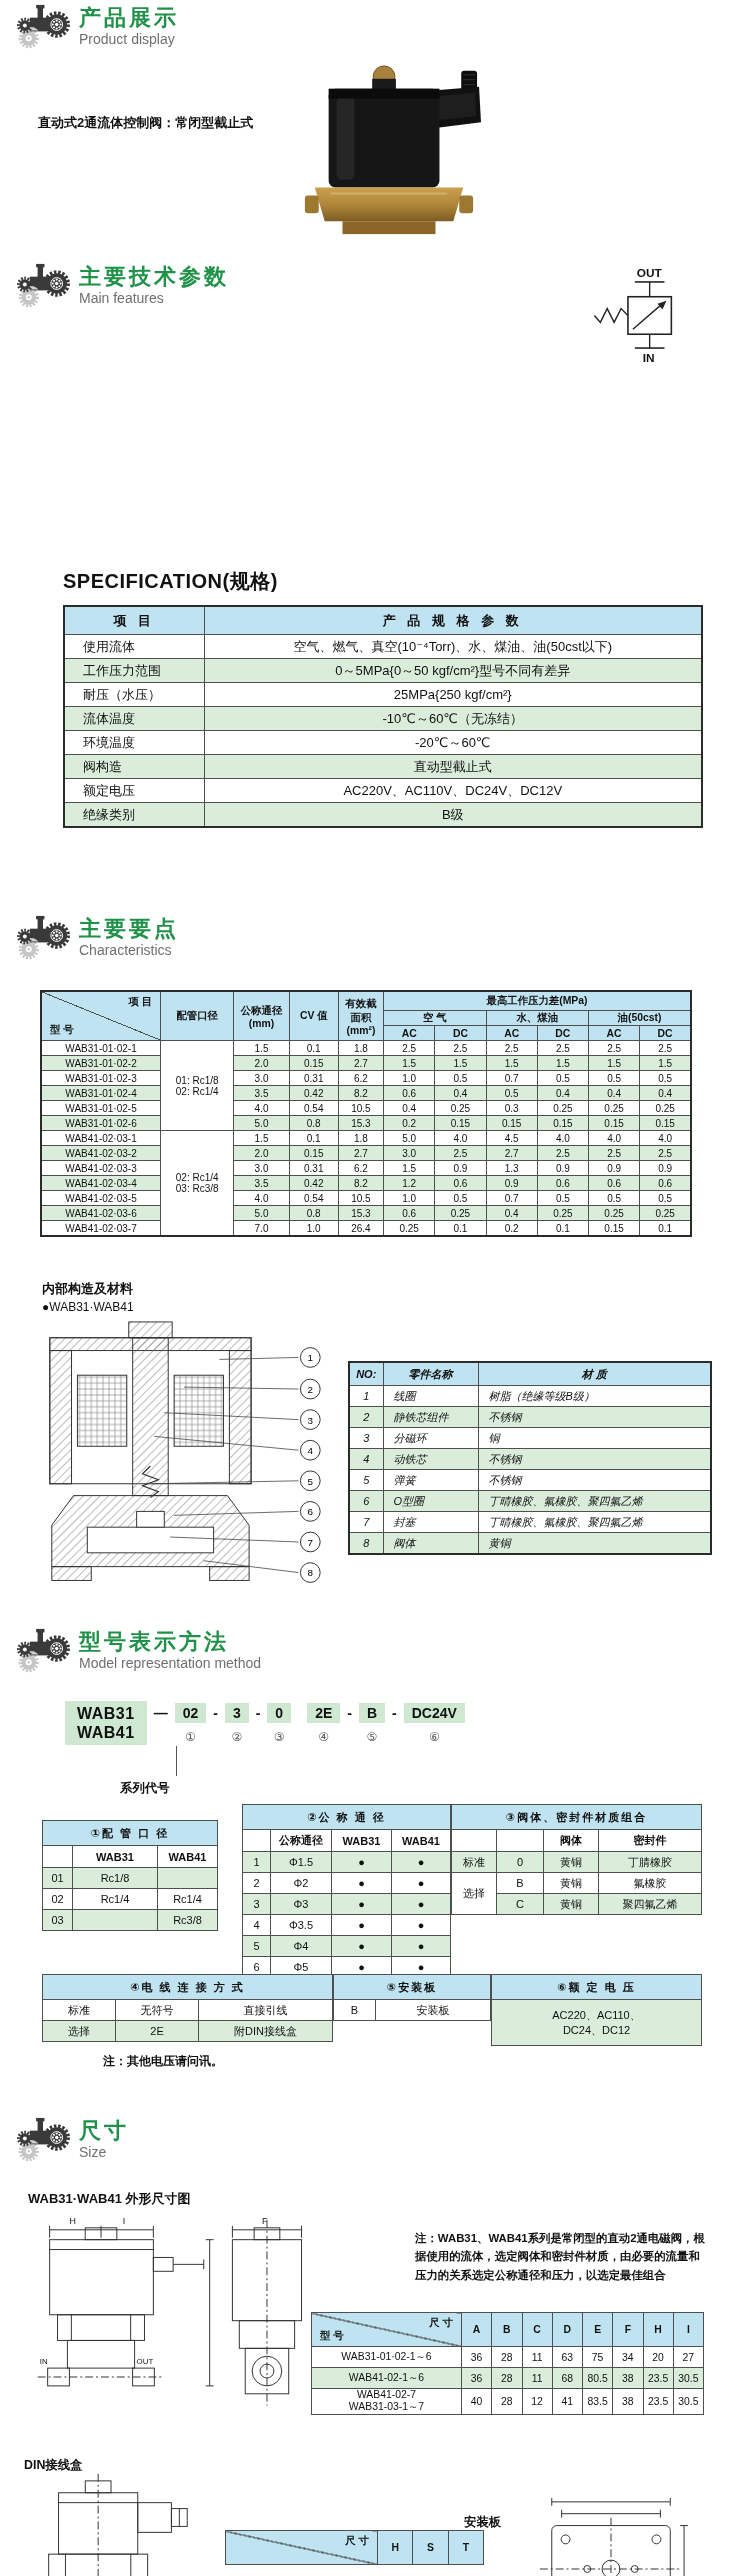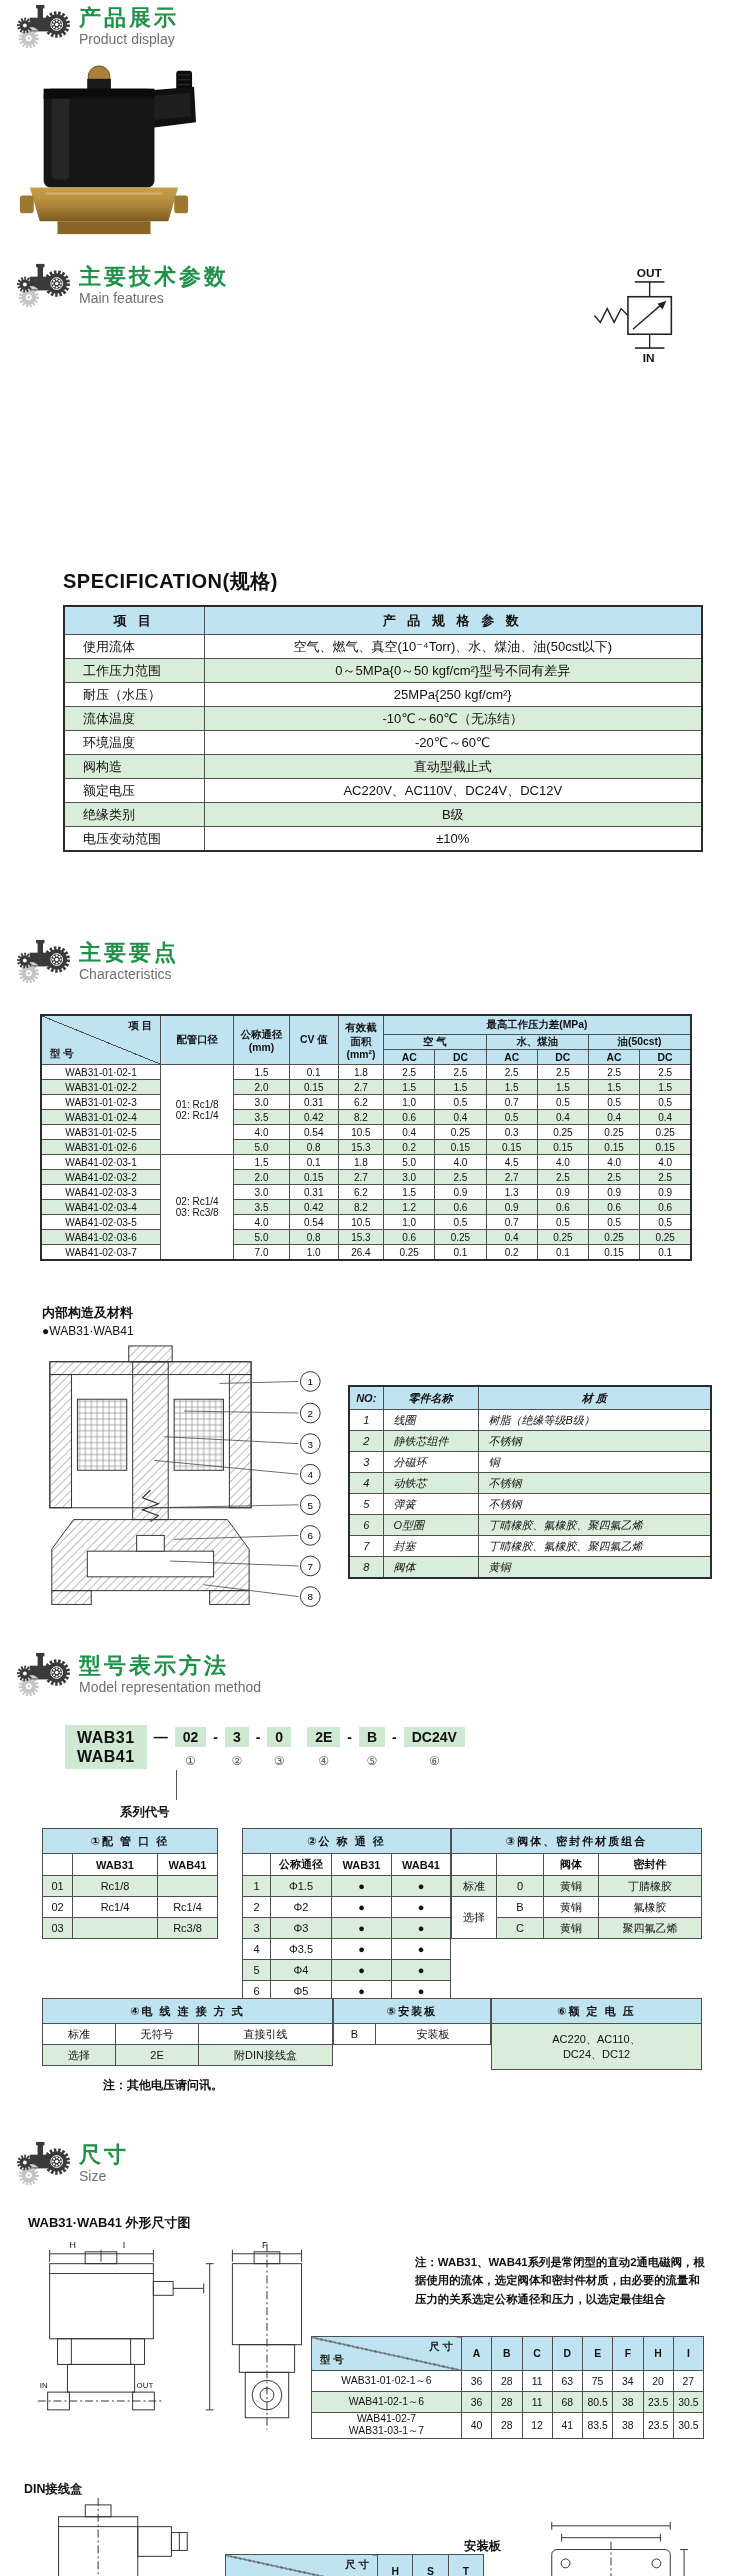--- a/index.html
+++ b/index.html
@@ -126,20 +126,21 @@
     <svg class="sec-icon" viewBox="0 0 66 52" width="65" height="51">
         <use href="#logo"></use>
       </svg>
     <div class="sec-titles">
       <div class="zh">产品展示</div>
       <div class="en">Product display</div>
     </div>
   </div>
 
   <div class="product-row">
+    <div class="product-caption">直动式2通流体控制阀：常闭型截止式</div>
     <svg width="208" height="188" viewBox="0 0 210 190">
       <defs>
         <linearGradient id="brass" x1="0" y1="0" x2="0" y2="1">
           <stop offset="0" stop-color="#caa04f"></stop>
             <stop offset="0.5" stop-color="#b0873a"></stop>
             <stop offset="1" stop-color="#7d5c24"></stop>
         </linearGradient>
       </defs>
       <rect x="178" y="14" width="16" height="22" rx="3" fill="#0c0c0c"></rect>
       <line x1="180" y1="18" x2="192" y2="18" stroke="#333"></line>
@@ -223,24 +224,20 @@
           <td>阀构造</td>
           <td>直动型截止式</td>
         </tr>
         <tr>
           <td>额定电压</td>
           <td>AC220V、AC110V、DC24V、DC12V</td>
         </tr>
         <tr>
           <td>绝缘类别</td>
           <td>B级</td>
-        </tr>
-        <tr>
-          <td>电压变动范围</td>
-          <td>±10%</td>
         </tr>
       </tbody>
   </table>
 
   <div class="sec-head" style="margin-top:83px;">
     <svg class="sec-icon" viewBox="0 0 66 52" width="65" height="51">
         <use href="#logo"></use>
       </svg>
     <div class="sec-titles">
       <div class="zh">主要要点</div>
@@ -610,21 +607,21 @@
     <span class="mdash">-</span>
     <div class="seg">
       <div class="seg-code">DC24V</div>
       <div class="seg-num">⑥</div>
     </div>
     <div class="series-line"></div>
     <div class="series-label">系列代号</div>
   </div>
 
   <div class="model-tables">
-    <table class="mt alt-odd" style="left:0;top:0;width:176px;">
+    <table class="mt alt-odd" style="left:0;top:16px;width:176px;">
       <colgroup>
           <col style="width:30px">
           <col style="width:85px">
           <col>
         </colgroup>
       <thead>
         <tr>
             <th colspan="3">①配 管 口 径</th>
           </tr>
         <tr>

